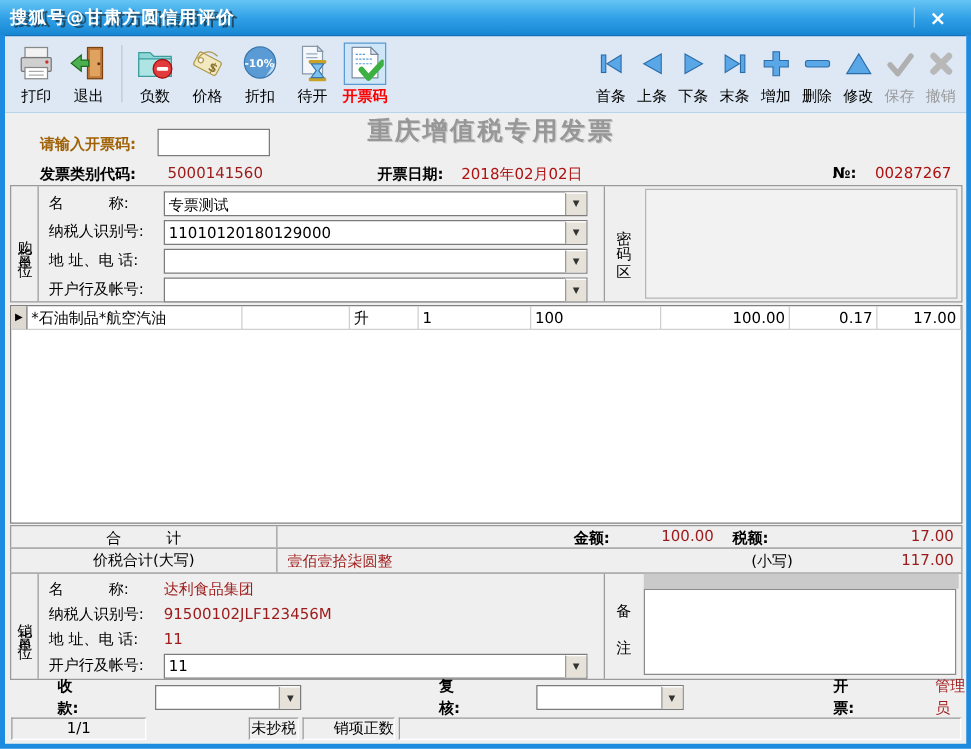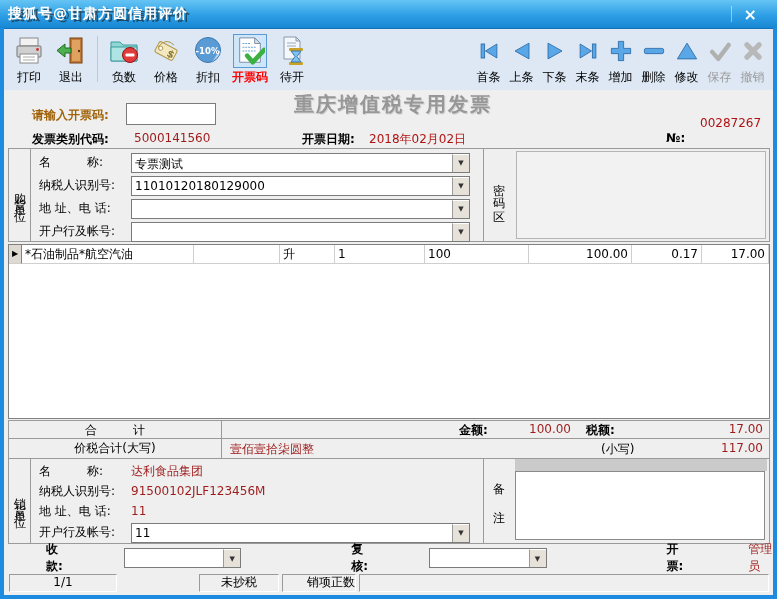--- a/index.html
+++ b/index.html
@@ -78,21 +78,21 @@
   .sumrow { position:absolute; left:4px; top:330px; width:762px; height:19px; border:1px solid #9a9a9a; background:#efefef; }
   .wordsrow { position:absolute; left:4px; top:348px; width:762px; height:21px; border:1px solid #9a9a9a; background:#efefef; }
   .lcell { position:absolute; left:0; top:0; bottom:0; width:213px; border-right:1px solid #9a9a9a;
     text-align:center; line-height:18px; }
 
   
   .payrow { position:absolute; left:12px; top:455px; width:762px; height:26px; display:flex; align-items:center;gap:48px; }
   .statusbar { position:absolute; left:4px; top:482px; width:762px; height:22px; display:flex; gap:3px; padding:2px 1px; }
   .spanel { border:1px solid; border-color:#9a9a9a #ffffff #ffffff #9a9a9a; background:#efefef;
     text-align:center; line-height:15px; }
-  .sp1{width:108px;} .sp2{width:76px;margin-top:26px;} .sp3{width:80px;} .sp4{width:74px;padding-left:24px;} .sp5{flex:1;}
+  .sp1{width:108px;} .sp2{width:76px;margin-top:26px;} .sp3{width:40px;} .sp4{width:74px;padding-left:24px;} .sp5{flex:1;}
 </style>
 </head>
 <body>
 
 <div class="window">
 
   <div class="titlebar">
     <span class="title">搜狐号@甘肃方圆信用评价</span>
     <span class="tb-div"></span>
     <span class="close-btn">×</span>
@@ -156,49 +156,49 @@
 
     <div class="tbtn">
       <span class="ticon">
         <svg width="32" height="32" viewBox="0 0 32 32">
           <circle cx="16" cy="15" r="12.5" fill="#5b9bd5" stroke="#3a77ad"></circle>
           <path d="M22 25 q6 -3 6 -10 l-8 12 z" fill="#bcd6ee"></path>
           <text x="15.5" y="18.5" text-anchor="middle" font-size="8.5" font-weight="bold" fill="#ffffff">-10%</text>
         </svg>
       </span>
       <span class="tlabel">折扣</span>
+    </div>
+
+    <div class="tbtn">
+      <span class="ticon">
+        <svg width="32" height="32" viewBox="0 0 32 32">
+          <path d="M8 2 h12 l4 4 v18 H8 z" fill="#f4f8fc" stroke="#8899aa"></path>
+          <path d="M20 2 l4 4 h-4 z" fill="#d5e2ee" stroke="#8899aa"></path>
+          <line x1="11" y1="8" x2="20" y2="8" stroke="#9ab"></line>
+          <line x1="11" y1="11" x2="20" y2="11" stroke="#9ab"></line>
+          <rect x="13" y="13" width="14" height="3" rx="1" fill="#c9a227"></rect>
+          <rect x="13" y="27" width="14" height="3" rx="1" fill="#c9a227"></rect>
+          <path d="M15 16 h10 l-4 5.5 4 5.5 h-10 l4 -5.5 z" fill="#7ec3ef" stroke="#3a77ad"></path>
+        </svg>
+      </span>
+      <span class="tlabel">待开</span>
     </div>
 
     <div class="tbtn active">
       <span class="ticon">
         <svg width="30" height="30" viewBox="0 0 32 32">
           <path d="M5 2 h16 l6 6 v20 H5 z" fill="#ffffff" stroke="#7a8aa0"></path>
           <path d="M21 2 l6 6 h-6 z" fill="#dce6f0" stroke="#7a8aa0"></path>
           <line x1="8" y1="8" x2="17" y2="8" stroke="#5b9bd5" stroke-dasharray="2 1"></line>
           <line x1="8" y1="12" x2="22" y2="12" stroke="#5b9bd5" stroke-dasharray="2 1"></line>
           <line x1="8" y1="16" x2="22" y2="16" stroke="#5b9bd5" stroke-dasharray="2 1"></line>
           <path d="M13 21 l6 7 L31 15" stroke="#3cb043" stroke-width="5" fill="none" stroke-linecap="round" stroke-linejoin="round"></path>
         </svg>
       </span>
       <span class="tlabel">开票码</span>
-    </div>
-
-    <div class="tbtn">
-      <span class="ticon">
-        <svg width="32" height="32" viewBox="0 0 32 32">
-          <path d="M8 2 h12 l4 4 v18 H8 z" fill="#f4f8fc" stroke="#8899aa"></path>
-          <path d="M20 2 l4 4 h-4 z" fill="#d5e2ee" stroke="#8899aa"></path>
-          <line x1="11" y1="8" x2="20" y2="8" stroke="#9ab"></line>
-          <line x1="11" y1="11" x2="20" y2="11" stroke="#9ab"></line>
-          <rect x="13" y="13" width="14" height="3" rx="1" fill="#c9a227"></rect>
-          <rect x="13" y="27" width="14" height="3" rx="1" fill="#c9a227"></rect>
-          <path d="M15 16 h10 l-4 5.5 4 5.5 h-10 l4 -5.5 z" fill="#7ec3ef" stroke="#3a77ad"></path>
-        </svg>
-      </span>
-      <span class="tlabel">待开</span>
     </div>
 
     <div class="tright">
       <div class="tbtn tbtn-sm">
         <span class="ticon">
           <svg width="28" height="28" viewBox="0 0 32 32">
             <rect x="7" y="8" width="4" height="16" fill="#5aa7e8" stroke="#2b6ca8"></rect>
             <path d="M25 8 v16 L12 16 z" fill="#5aa7e8" stroke="#2b6ca8"></path>
           </svg>
         </span>
@@ -275,21 +275,21 @@
   <div class="content">
 
     <span class="pos lbl-blue" style="left:28px; top:17px;">请输入开票码:</span>
     <input class="code-input" value="" style="">
     <span class="pos" style="left:28px; top:41px; font-weight:bold;">发票类别代码:</span>
     <span class="pos val-red" style="left:130px; top:41px;">5000141560</span>
     <span class="invoice-title">重庆增值税专用发票</span>
     <span class="pos" style="left:298px; top:41px; font-weight:bold;">开票日期:</span>
     <span class="pos val-red2" style="left:365px; top:41px;">2018年02月02日</span>
     <span class="pos" style="left:662px; top:41px; font-weight:bold;">№:</span>
-    <span class="pos val-red2" style="left:696px; top:26px;">00287267</span>
+    <span class="pos val-red2" style="left:696px; top:41px;">00287267</span>
 
     <div class="boxed" style="top:58px; height:94px;">
       <div class="side-cell">
         <span class="vtext ls6">购货单位</span>
       </div>
       <div class="fields">
         <div class="frow">
           <span class="flabel">名　　　称:</span>
           <div class="combo">
             <span class="cval">专票测试</span>

